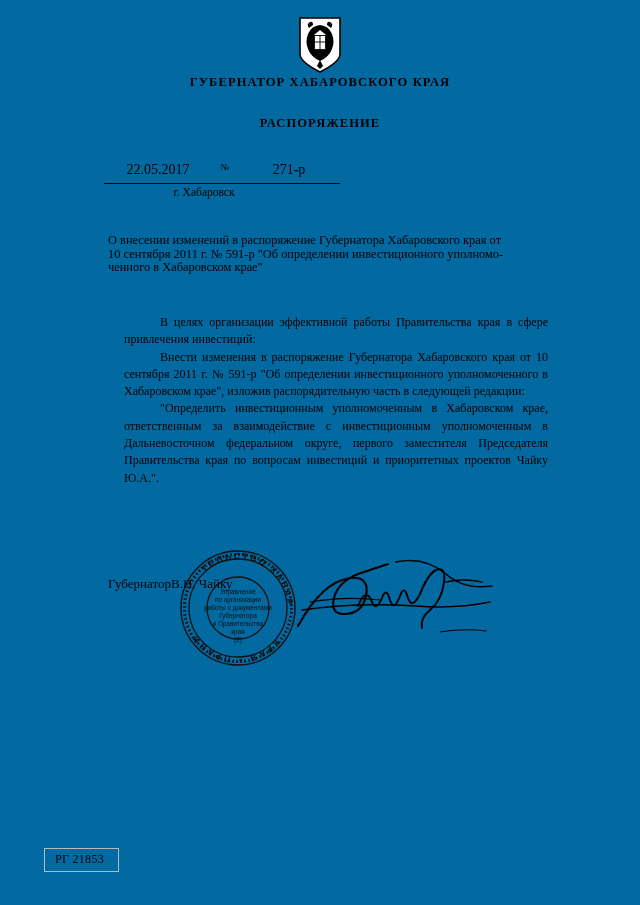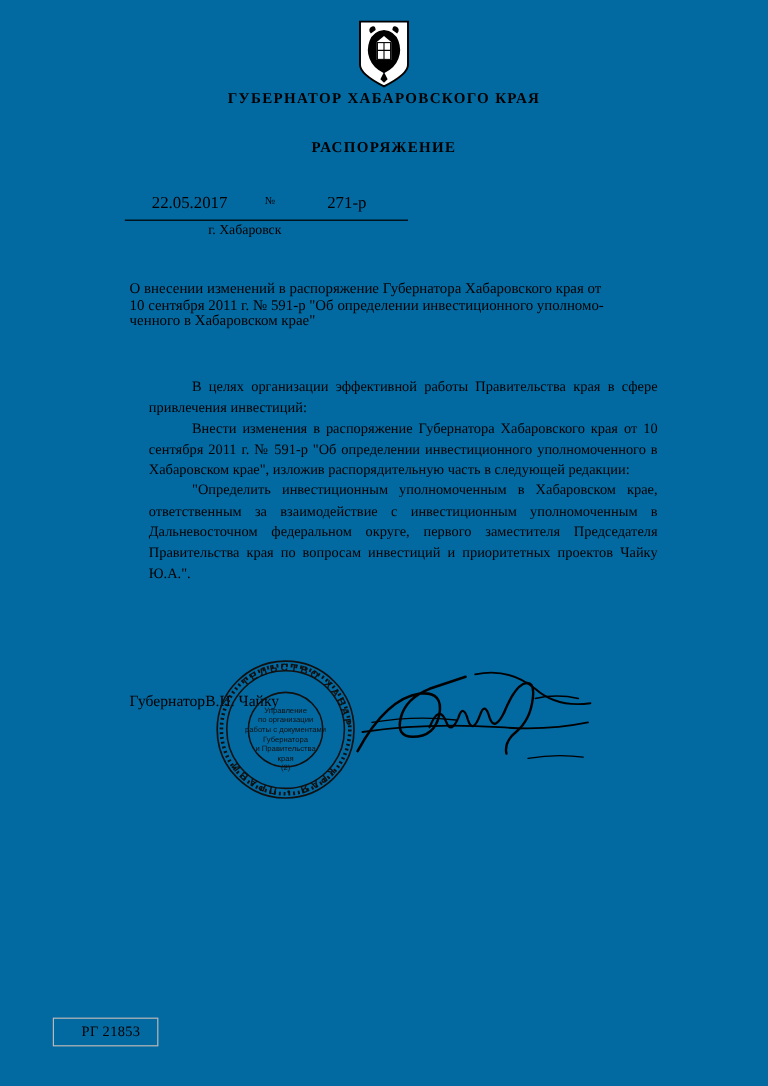--- a/index.html
+++ b/index.html
@@ -149,21 +149,21 @@
     width: 200px;
     height: 96px;
   }
   .handsig svg { display: block; }
 
   
   .footer-box {
     position: absolute;
     left: 44px;
     top: 848px;
-    padding: 3px 14px 4px 23px;
+    padding: 3px 14px 4px 10px;
     border: 1px solid #b9b9b9;
     font-size: 12px;
     letter-spacing: 0.3px;
   }
 </style>
 </head>
 <body>
 
 <div class="page">
 

